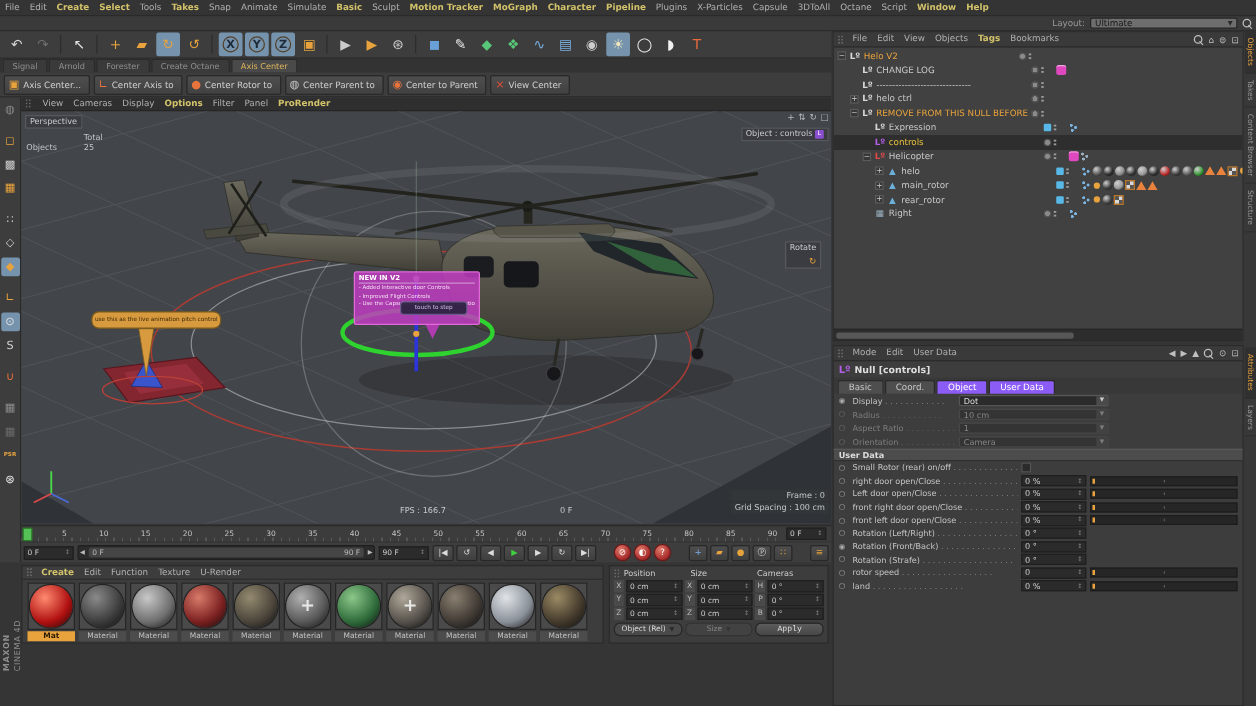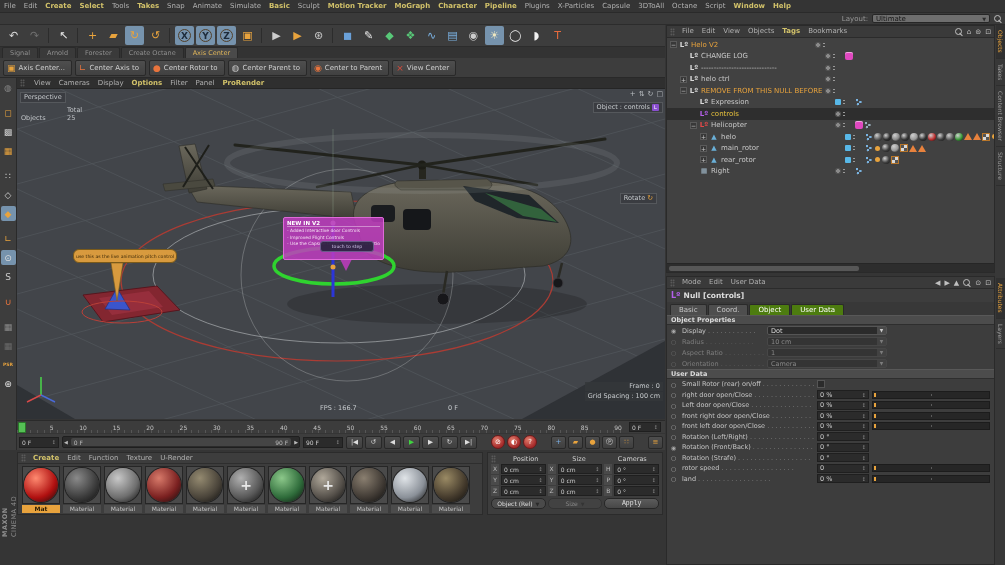--- a/index.html
+++ b/index.html
@@ -53,25 +53,25 @@
   .grip { width:5px; height:8px; margin-right:3px; background-image:radial-gradient(circle,#6a6a6a 0.7px,transparent 0.9px); background-size:2.5px 2.5px; }
 
   .hud-chipbox { background:rgba(56,59,63,0.85); border:1px solid #55585c; color:#c6cacd; font-size:6.5px; padding:0 3px; line-height:9px; }
   .hud-perspective { position:absolute; left:3px; top:3px; }
   .hud-stats { position:absolute; left:4px; top:17px; font-size:6.5px; color:#c0c4c8; }
   .hud-stats .r { display:flex; }
   .hud-stats .c1 { width:46px; } .hud-stats .c2 { width:30px; }
   .hud-nav { position:absolute; right:2px; top:1px; display:flex; gap:3px; color:#b8bcc0; font-size:7px; }
   .object-chip { position:absolute; right:2px; top:13px; display:flex; align-items:center; gap:2px; }
   .null-mini { width:7px; height:7px; background:#8a4fd0; border-radius:1px; color:#fff; font-size:5px; line-height:7px; text-align:center; }
-  .rotate-chip { position:absolute; right:8px; top:104px; display:flex; align-items:flex-end; gap:2px; }
+  .rotate-chip { position:absolute; right:8px; top:104px; display:flex; align-items:flex-end; gap:2px;flex-direction:column; }
   .rotate-chip .rot-ico { color:#e8a33d; font-size:7px; }
   .hud-fps { position:absolute; left:303px; bottom:7px; font-size:6.5px; color:#c6cacd; }
   .hud-0f { position:absolute; left:431px; bottom:7px; font-size:6.5px; color:#c6cacd; }
-  .hud-frame { position:absolute; right:2px; bottom:18px; text-align:right;margin-left:43px; }
+  .hud-frame { position:absolute; right:2px; bottom:8px; text-align:right;margin-left:43px; }
   .hud-frame div { font-size:6.5px; color:#c6cacd; background:rgba(52,55,58,0.85); padding:0 3px; margin-top:1px; line-height:9px; }
 
   .note-callout { position:absolute; left:56px; top:160px; width:104px; height:14px; background:#d89a3e; border:1px solid #7a5a1a; border-radius:6px; font-size:4.6px; color:#3a2808; display:flex; align-items:center; justify-content:center; white-space:nowrap; }
   .note-panel { position:absolute; left:266px; top:128px; width:101px; height:43px; background:rgba(193,59,193,0.84); border:1px solid #df6ad8; border-radius:2px; padding:2px 3px; }
   .note-panel .np-title { font-size:5.5px; font-weight:bold; color:#ffffff; border-bottom:1px solid rgba(255,255,255,0.4); margin-bottom:1px; }
   .note-panel .np-line { font-size:4.4px; color:#f4dff2; line-height:6.5px; white-space:nowrap; overflow:hidden; }
   .note-chip { position:absolute; left:303px; top:152px; width:54px; height:11px; background:rgba(45,35,66,0.95); border:1px solid #6a5a8a; border-radius:3px; font-size:4.6px; color:#cfc3e8; display:flex; align-items:center; justify-content:center; }
 
   
   #timeline-ruler { position:absolute; left:17px; top:420px; width:648px; height:13px; background:#3c3c3c; border-top:1px solid #2a2a2a; display:flex; align-items:center; }
@@ -99,21 +99,21 @@
   .matball { width:34px; height:34px; border-radius:50%; position:relative; box-shadow:0 0 0 1px #222; }
   .mat-thumb { width:38px; height:38px; background:#4a4a4a; border:1px solid #262626; display:flex; align-items:center; justify-content:center; }
   .mat-cross { display:none; position:absolute; left:0; top:0; right:0; bottom:0; align-items:center; justify-content:center; color:#e8e8e8; font-size:14px; font-weight:bold; }
   .mat-cross[data-show="true"] { display:flex; }
   .mat-label { margin-top:1px; width:38px; font-size:6px; color:#c0c0c0; background:#4c4c4c; text-align:center; line-height:8px; }
   .mat-item[data-sel="true"] .mat-label { background:#e8a33d; color:#2a1c04; font-weight:bold; }
 
   
   #coords { position:absolute; left:487px; top:452px; width:176px; height:63px; background:#3d3d3d; border:1px solid #2b2b2b; padding:2px 3px; }
   .co-head { display:flex; align-items:center; font-size:6.5px; color:#cfcfcf; margin-bottom:1px; }
-  .co-head span { flex:1; text-align:center; }
+  .co-head span { flex:1; text-align:left; }
   .co-row { display:flex; gap:2px; margin-bottom:1px; }
   .co-pre { width:8px; height:10px; background:#4a4a4a; color:#bbb; font-size:6px; text-align:center; line-height:10px; }
   .co-in { flex:1; height:10px; background:#2b2b2b; border:1px solid #1f1f1f; color:#ccc; font-size:6px; display:flex; align-items:center; justify-content:space-between; padding:0 2px; }
   .co-foot { display:flex; gap:2px; margin-top:2px; }
   .co-dd { flex:1; height:11px; background:#4a4a4a; border:1px solid #272727; border-radius:5px; font-size:6px; color:#ddd; display:flex; align-items:center; justify-content:center; gap:3px; }
   .co-dd[data-en="false"] { opacity:0.45; }
   .apply-btn { flex:1; height:11px; background:linear-gradient(#5c5c5c,#474747); border:1px solid #272727; border-radius:5px; font-size:6.5px; color:#e0e0e0; display:flex; align-items:center; justify-content:center;font-family:Liberation Mono, monospace; }
 
   
   #brand { position:absolute; left:1px; top:452px; width:16px; height:85px; display:flex; gap:1px; }
@@ -152,21 +152,21 @@
   .om-scroll .thumb { position:absolute; left:2px; top:1.5px; width:58%; height:5px; background:#575757; border-radius:2px; }
 
   
   #attr-panel { position:absolute; left:666px; top:276px; width:329px; height:289px; background:#3d3d3d; border:1px solid #2a2a2a; }
   .attr-menu { height:12px; background:#3a3a3a; border-bottom:1px solid #2b2b2b; display:flex; align-items:center; padding:0 3px; }
   .attr-title { height:13px; display:flex; align-items:center; gap:3px; padding:0 4px; }
   .attr-title .t-ic { color:#b35fe8; font-weight:bold; font-size:8px; }
   .attr-title .t-tx { font-size:7.5px; color:#dedede;font-weight:bold; }
   .attr-tabs { height:13px; display:flex; align-items:flex-end; padding-left:3px; background:#383838; }
   .qtab { font-size:7px; color:#c8c8c8; background:#4e4e4e; border:1px solid #2a2a2a; border-bottom:none; border-radius:2px 2px 0 0; padding:1px 8px; margin-right:1px; }
-  .qtab[data-active="true"] { background:#4d7c0f; color:#ffffff;text-align:right; }
+  .qtab[data-active="true"] { background:#8b5cf6; color:#ffffff;text-align:right; }
   .sec-bar { height:10px; background:#4c4c4c; border-top:1px solid #585858; border-bottom:1px solid #2e2e2e; font-size:6.5px; font-weight:bold; color:#dcdcdc; padding-left:4px; line-height:9px; }
   .prop-row { height:11px; display:flex; align-items:center; padding:0 4px; gap:3px; }
   .prop-row[data-en="false"] { opacity:0.45; }
   .p-key { width:8px; font-size:6px; color:#aaa; flex:none; }
   .p-label { width:82px; font-size:6.5px; color:#c4c4c4; white-space:nowrap; overflow:hidden; flex:none; }
   .p-label::after { content:" . . . . . . . . . . . ."; color:#8a8a8a; }
   .dd { width:120px; height:9px; background:#2b2b2b; border:1px solid #555; border-radius:2px; color:#ddd; font-size:6.5px; display:flex; align-items:center; justify-content:space-between; padding:0 0 0 3px; }
   .dd .dda { background:#4a4a4a; height:100%; width:9px; display:flex; align-items:center; justify-content:center; font-size:4.5px; color:#ccc; }
   .ud-row { height:10.5px; display:flex; align-items:center; padding:0 4px; gap:3px; }
   .ud-key { width:8px; font-size:6px; color:#aaa; flex:none; }
@@ -1173,21 +1173,20 @@
     <span class="t-ic">Lº</span>
     <span class="t-tx">Null [controls]</span>
   </div>
   <div class="attr-tabs">
 
   <div class="li-holder"><span class="qtab" data-active="false">Basic</span></div>
       <div class="li-holder"><span class="qtab" data-active="false">Coord.</span></div>
       <div class="li-holder"><span class="qtab" data-active="true">Object</span></div>
       <div class="li-holder"><span class="qtab" data-active="true">User Data</span></div>
     </div>
-  <div class="sec-bar">Object Properties</div>
   <div>
     
   <div class="li-holder">
       <div class="prop-row" data-en="true">
         <span class="p-key">◉</span>
         <span class="p-label">Display</span>
         <span class="dd">
           <span>Dot</span>
           <span class="dda">▼</span>
         </span>

